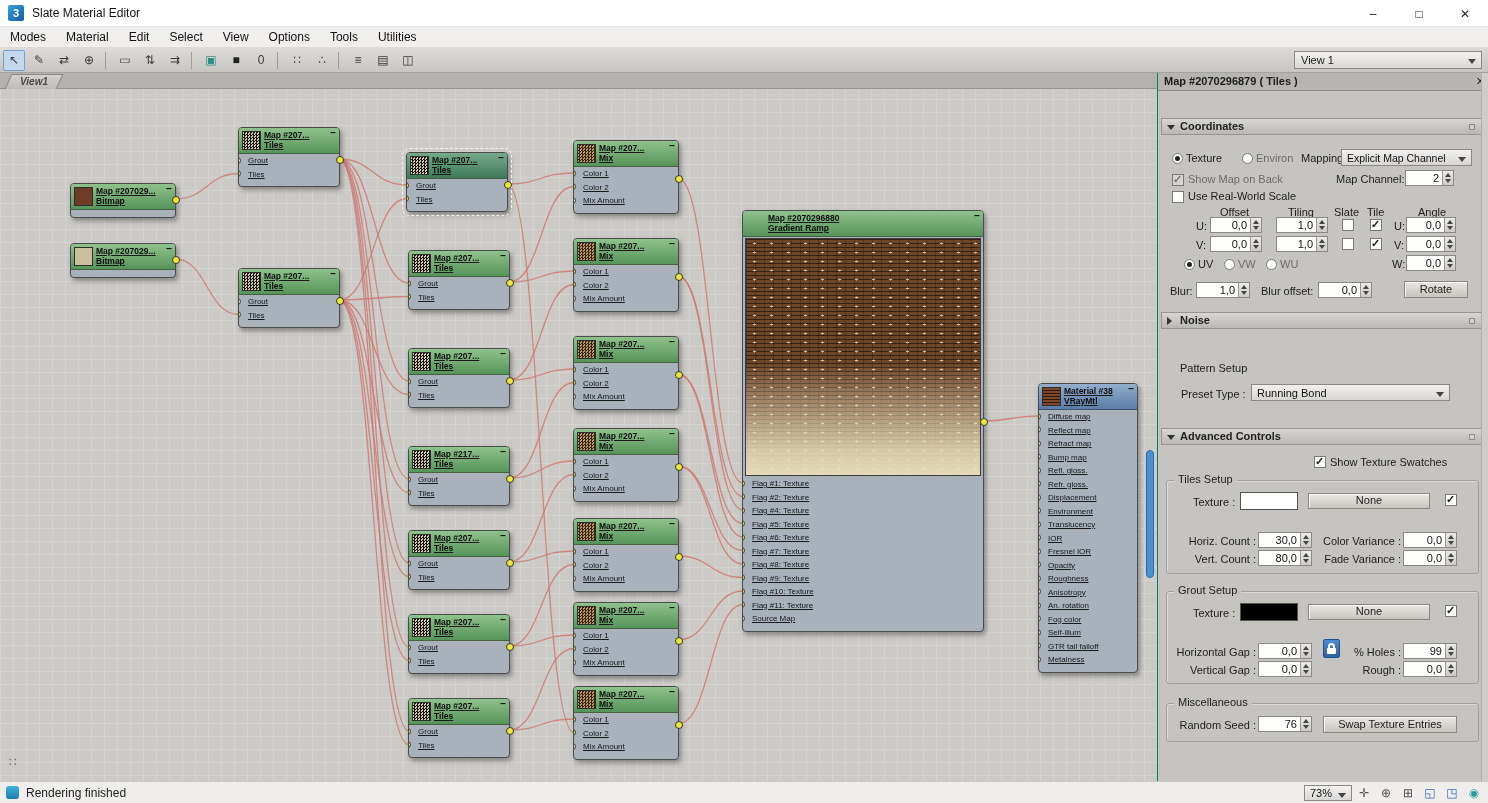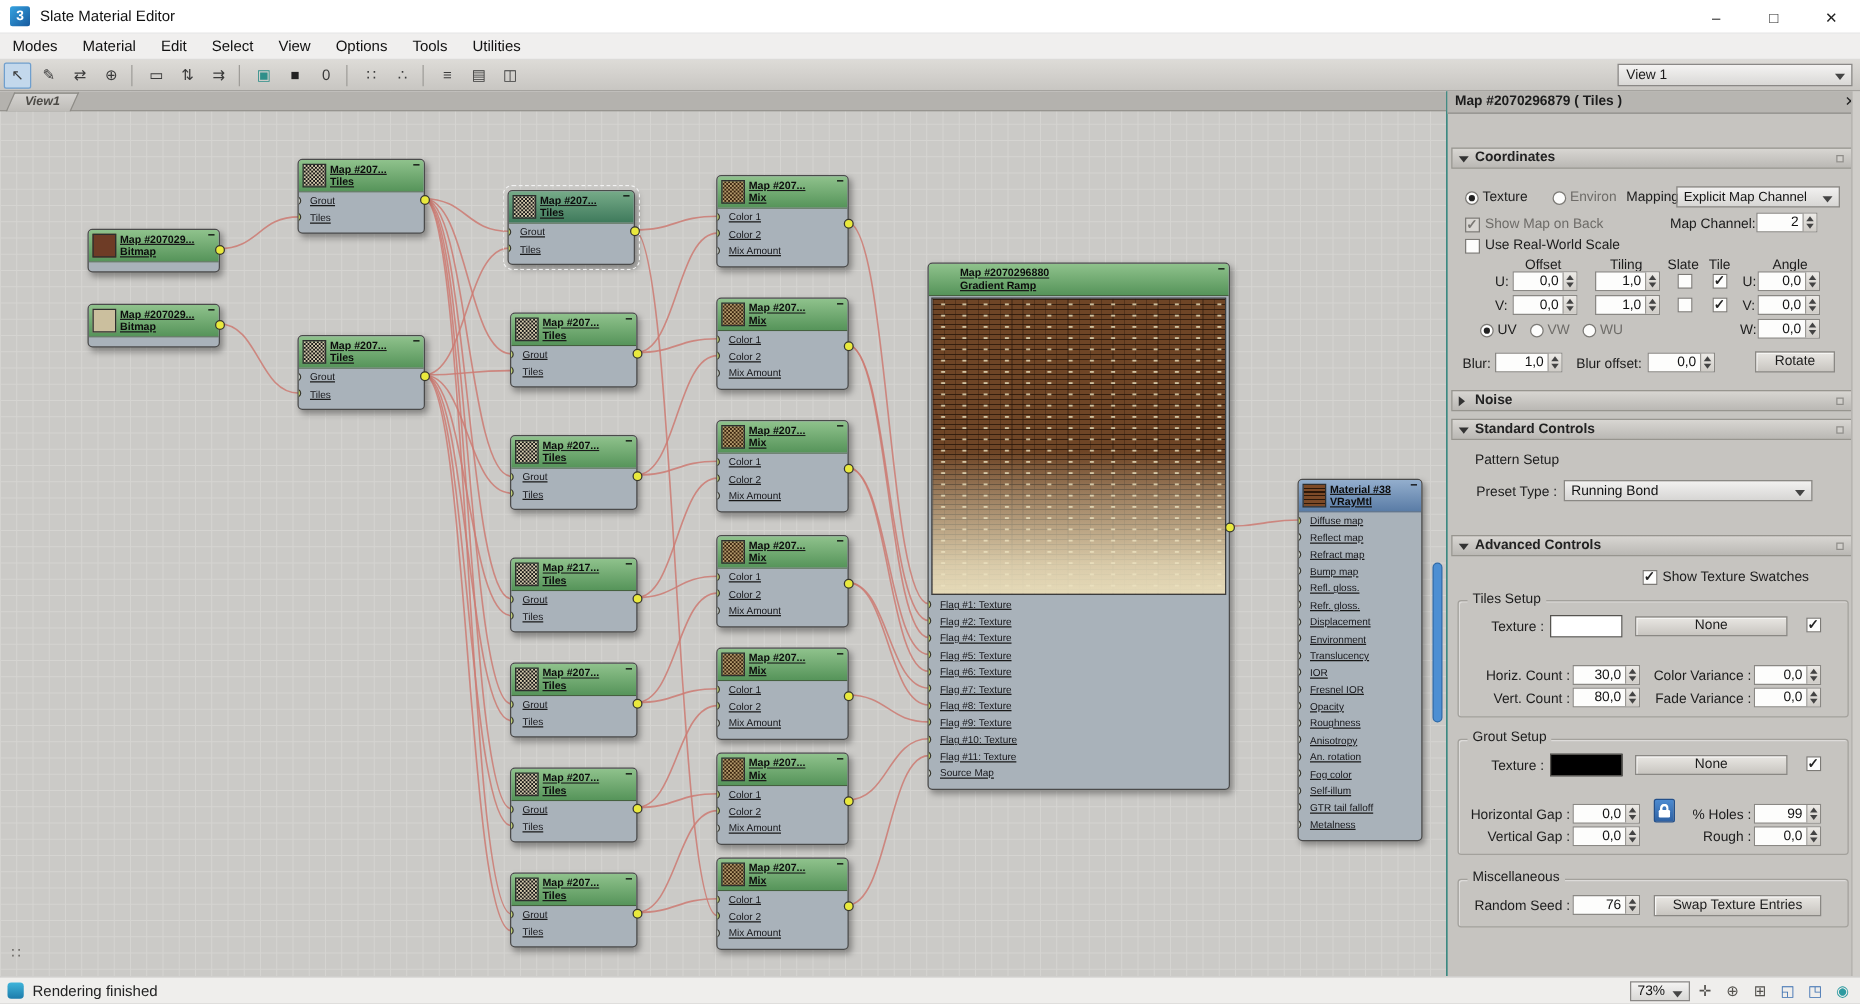--- a/index.html
+++ b/index.html
@@ -564,25 +564,20 @@
       <span class="spin-ud"></span>
     </span>
   <div class="btn" style="left:246px;top:208px;width:64px;height:17px;padding-top:1px">Rotate</div>
 
   <div class="rollout" style="top:239px">
     <span class="roll-arrow closed"></span>
     <span>Noise</span>
     <span class="roll-grip"></span>
   </div>
 
-  <div class="rollout" style="top:262px">
-    <span class="roll-arrow"></span>
-    <span>Standard Controls</span>
-    <span class="roll-grip"></span>
-  </div>
   <span class="lbl" style="left:22px;top:289px">Pattern Setup</span>
   <span class="lbl" style="left:23px;top:315px">Preset Type :</span>
   <div class="combo combo-arrow" style="left:93px;top:311px;width:199px">Running Bond</div>
 
   <div class="rollout" style="top:355px">
     <span class="roll-arrow"></span>
     <span>Advanced Controls</span>
     <span class="roll-grip"></span>
   </div>
   <span class="cb checked" style="left:156px;top:383px"></span>

